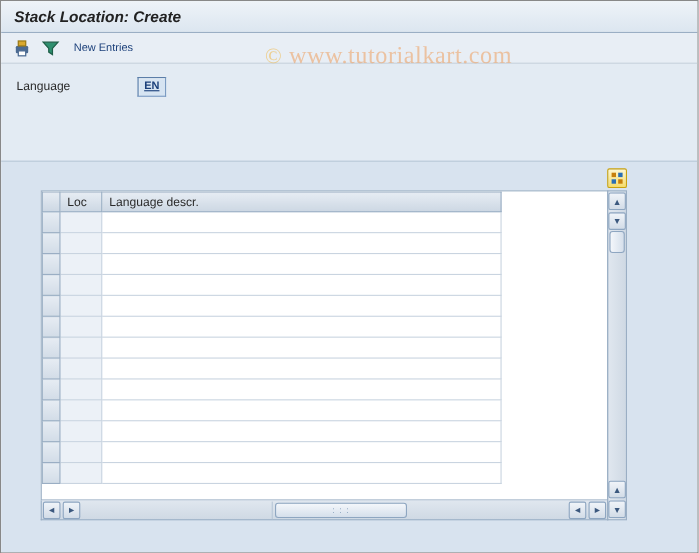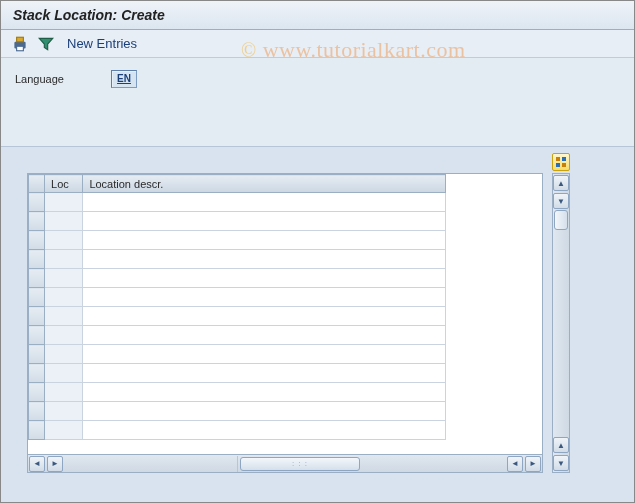--- a/index.html
+++ b/index.html
@@ -36,33 +36,33 @@
     width: 18px;
     height: 18px;
     display: flex;
     align-items: center;
     justify-content: center;
     cursor: pointer;
   }
   .toolbar .link {
     color: #1a3f7a;
     cursor: pointer;
-    font-size: 13px;
+    font-size: 10px;
     margin-left: 4px;
   }
   .form-area {
     background: #e3ebf3;
     padding: 10px 14px 20px 14px;
     height: 88px;
     position: relative;
   }
   .form-row {
     display: flex;
     align-items: center;
-    gap: 6px;
+    gap: 20px;
     margin-top: 2px;
   }
   .form-label {
     color: #2a2a2a;
     font-size: 11px;
     width: 90px;
   }
   .lang-field {
     background: #d6e4f2;
     border: 1px solid #7b9bc2;
@@ -80,21 +80,21 @@
   }
   .main-panel {
     background: #d8e3ef;
     border-top: 1px solid #b7c6d6;
     padding: 16px 14px 0 14px;
     height: 358px;
     position: relative;
   }
   .grid-wrap {
     position: absolute;
-    left: 26px;
+    left: 36px;
     top: 26px;
     width: 516px;
     height: 300px;
     display: flex;
     flex-direction: column;
   }
   .grid-body {
     flex:1;
     border: 1px solid #9aaec4;
     background:#fff;
@@ -254,21 +254,21 @@
       </svg>
   </div>
 
   <div class="grid-wrap">
     <div class="grid-body">
       <table class="grid">
         <thead>
           <tr>
             <th style="width:16px"></th>
             <th style="width:38px">Loc</th>
-            <th style="width:360px">Location descr.</th>
+            <th style="width:360px">Language descr.</th>
           </tr>
         </thead>
         <tbody id="grid-body">
         <tr>
               <td class="rowhdr"></td>
               <td class="loc"></td>
               <td class="desc"></td>
             </tr>
             <tr>
               <td class="rowhdr"></td>

